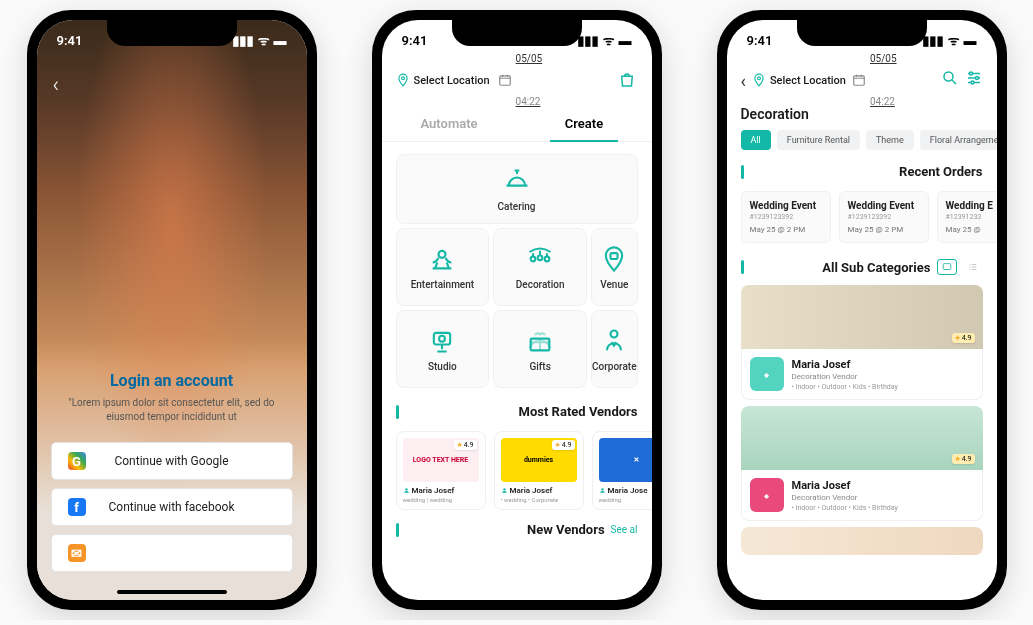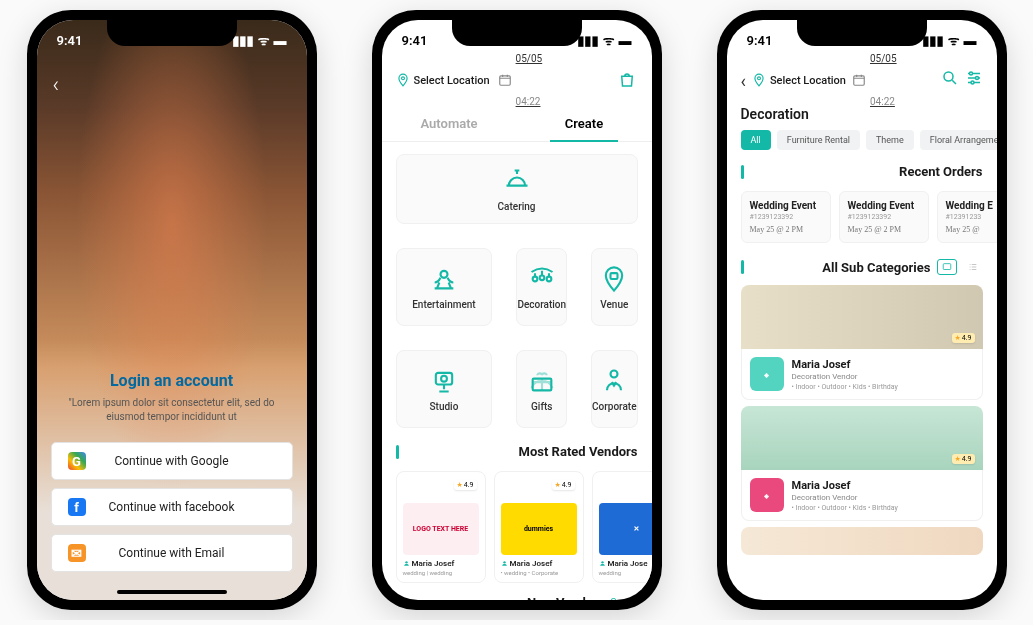--- a/index.html
+++ b/index.html
@@ -35,33 +35,33 @@
 .loc svg { width: 14px; height: 14px; }
 .date-block { display:flex; align-items:center; gap:4px; font-size:10px; color:#333;text-decoration:underline; }
 .date-block .dt { display:flex; flex-direction:column; line-height:1.1; }
 .date-block .dt span:last-child { font-size:10px; color:#888;margin-top:32px; }
 .spacer { flex:1; }
 .cart-ico { width:22px; height:22px; display:flex;align-items:center;justify-content:center; color:#14b8a6; }
 .tabs { display:flex; border-bottom:1px solid #eee; margin-top:6px; }
 .tab { flex:1; text-align:center; padding:10px 0; font-size:13px; font-weight:600; color:#aaa; position:relative; cursor:pointer; }
 .tab.active { color:#000; }
 .tab.active::after { content:""; position:absolute; bottom:-1px; left:25%; right:25%; height:2px; background:#14b8a6; }
-.cat-grid { padding:12px 14px; display:grid; grid-template-columns:repeat(1,1fr); gap:24px; }
+.cat-grid { padding:12px 14px; display:grid; grid-template-columns:repeat(2,1fr); gap:4px; }
 .cat-wide { grid-column:1 / span 3; }
 .cat { background:#fafafa; border:1px solid #f0f0f0; border-radius:8px; height:78px; display:flex; flex-direction:column; align-items:center; justify-content:center; gap:6px; cursor:pointer; }
 .cat-wide.cat { height:70px; }
 .cat svg { width:28px; height:28px; color:#14b8a6; }
 .cat-label { font-size:10px; color:#333; font-weight:500; }
 .section-h { display:flex; align-items:center; padding:4px 14px; gap:6px; }
 .section-h .bar { width:3px; height:14px; background:#14b8a6; border-radius:2px; }
 .section-h .t { font-size:13px; font-weight:700; color:#1a1a1a; flex:1;text-align:right; }
 .section-h .see { font-size:10px; color:#14b8a6; }
 .vendors { display:flex; gap:8px; padding:8px 14px; overflow:hidden; }
 .vcard { min-width:90px; background:#fff; border:1px solid #f0f0f0; border-radius:8px; padding:6px; position:relative; }
-.vcard .vimg { height:52px; border-radius:4px; display:flex; align-items:center; justify-content:center; font-size:7px; font-weight:700;margin-top:25px; }
+.vcard .vimg { height:44px; border-radius:4px; display:flex; align-items:center; justify-content:center; font-size:7px; font-weight:700; }
 .vim1 { background:#fdeef2; color:#c03; }
 .vim2 { background:#ffdb00; color:#000; font-size:8px; }
 .vim3 { background:#1e6bd6; color:#fff; }
 .rating-badge { position:absolute; top:8px; right:8px; background:#fff; border-radius:3px; padding:1px 3px; font-size:7px; display:flex; align-items:center; gap:1px; box-shadow:0 1px 2px rgba(0,0,0,.1); }
 .rating-badge .star { color:#f5a623; font-size:7px; }
 .vname { font-size:8px; font-weight:600; color:#222; margin-top:4px; display:flex; align-items:center; gap:2px; }
 .vname svg { width:7px; height:7px; color:#14b8a6; }
 .vtags { font-size:6px; color:#999; margin-top:1px; }
 
 
@@ -69,21 +69,21 @@
 .p3-top .back { font-size:18px; color:#333; cursor:pointer; }
 .search-ico, .filter-ico { color:#14b8a6; cursor:pointer; }
 .cat-title { padding:6px 14px 8px; font-size:14px; font-weight:600; color:#1a1a1a; }
 .chips { display:flex; gap:6px; padding:0 14px 10px; overflow:hidden; }
 .chip { background:#f1f2f4; border-radius:4px; padding:5px 10px; font-size:9px; color:#555; white-space:nowrap; cursor:pointer; }
 .chip.active { background:#14b8a6; color:#fff; }
 .orders { display:flex; gap:8px; padding:8px 14px 12px; overflow:hidden; }
 .ocard { min-width:90px; background:#fafafa; border:1px solid #f0f0f0; border-radius:6px; padding:8px; }
 .ocard .ot { font-size:10px; font-weight:700; color:#222; }
 .ocard .oid { font-size:7px; color:#999; margin-top:2px; }
-.ocard .odate { font-size:8px; color:#777; margin-top:4px;font-family:Liberation Serif, serif; }
+.ocard .odate { font-size:8px; color:#777; margin-top:4px; }
 .subcat-toolbar { display:flex; align-items:center; gap:6px; }
 .view-toggle { width:20px; height:16px; border-radius:3px; display:flex; align-items:center; justify-content:center; cursor:pointer; }
 .view-toggle.active { border:1px solid #14b8a6; color:#14b8a6; }
 .view-toggle:not(.active){ color:#bbb; }
 .subcards { padding:6px 14px; display:flex; flex-direction:column; gap:0; }
 .subcard-img { height:64px; border-radius:8px 8px 0 0; background:#d4d0c6; position:relative; }
 .subcard-img.i1 { background:linear-gradient(90deg,#e8dfc8,#d0c8b0); }
 .subcard-img.i2 { background:linear-gradient(180deg,#c7e6d6,#a8d4bd); }
 .subcard-img .rating-badge { top:auto; bottom:6px; right:8px; background:#ffecb0; }
 .subcard-body { background:#fff; border:1px solid #f0f0f0; border-top:0; border-radius:0 0 8px 8px; padding:8px; display:flex; gap:8px; align-items:center; margin-bottom:6px; }
@@ -118,21 +118,20 @@
         <div class="login-btn">
           <span class="ico ico-google">G</span>
           <span class="txt">Continue with Google</span>
         </div>
         <div class="login-btn">
           <span class="ico ico-fb">f</span>
           <span class="txt">Continue with facebook</span>
         </div>
         <div class="login-btn">
           <span class="ico ico-email">✉</span>
-          <span class="txt">Continue with Email</span>
         </div>
       </div>
       <div class="home-ind"></div>
     </div>
   </div>
 </div>
 
 <div class="phone">
   <div class="phone-inner">
     <div class="notch"></div>

